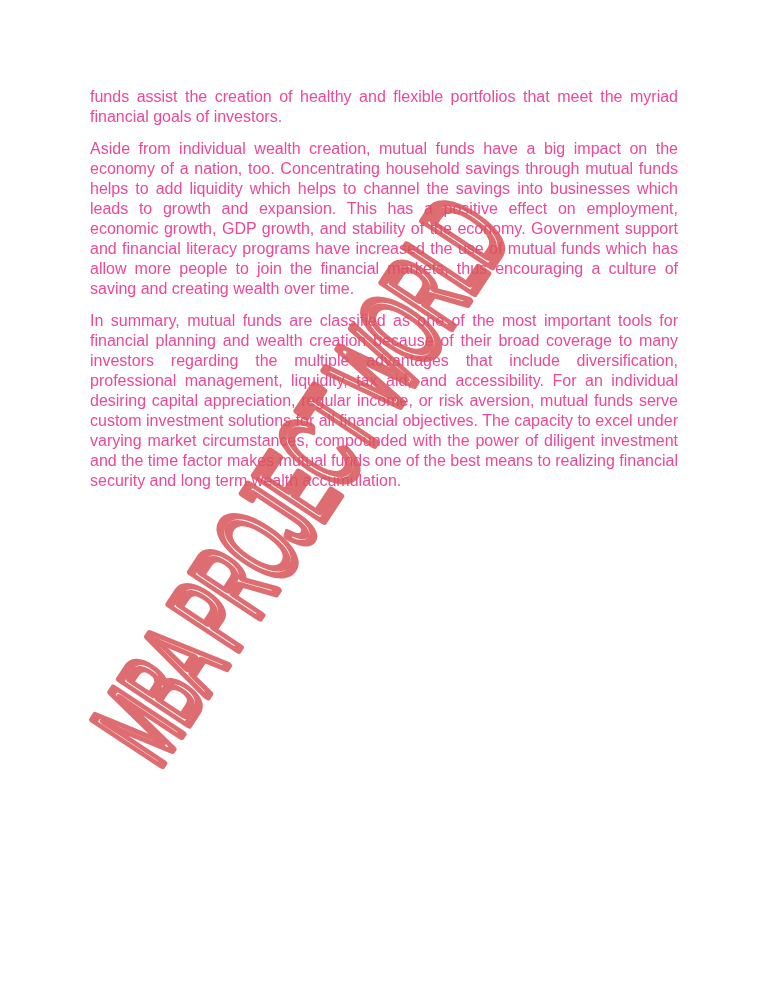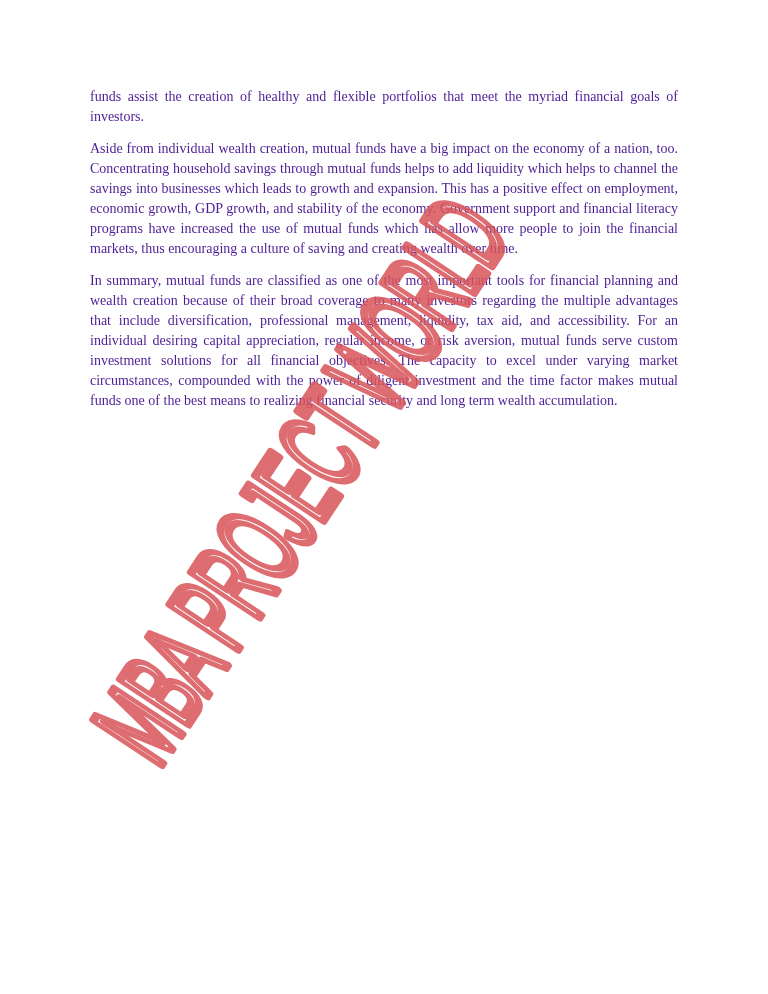--- a/index.html
+++ b/index.html
@@ -19,24 +19,24 @@
       top: 0;
       width: 768px;
       height: 994px;
       background: #ffffff;
     }
     .content {
       position: absolute;
       left: 90px;
       top: 87px;
       width: 588px;
-      font-family: Liberation Serif, serif;
-      font-size: 14px;
+      font-family: Liberation Sans, sans-serif;
+      font-size: 16px;
       line-height: 20px;
-      color: #4c1d95;
+      color: #ec4899;
       text-align: justify;
       z-index: 1;
     }
     .content p {
       margin: 0 0 12px 0;
     }
     .watermark {
       position: absolute;
       left: 0;
       top: 0;

